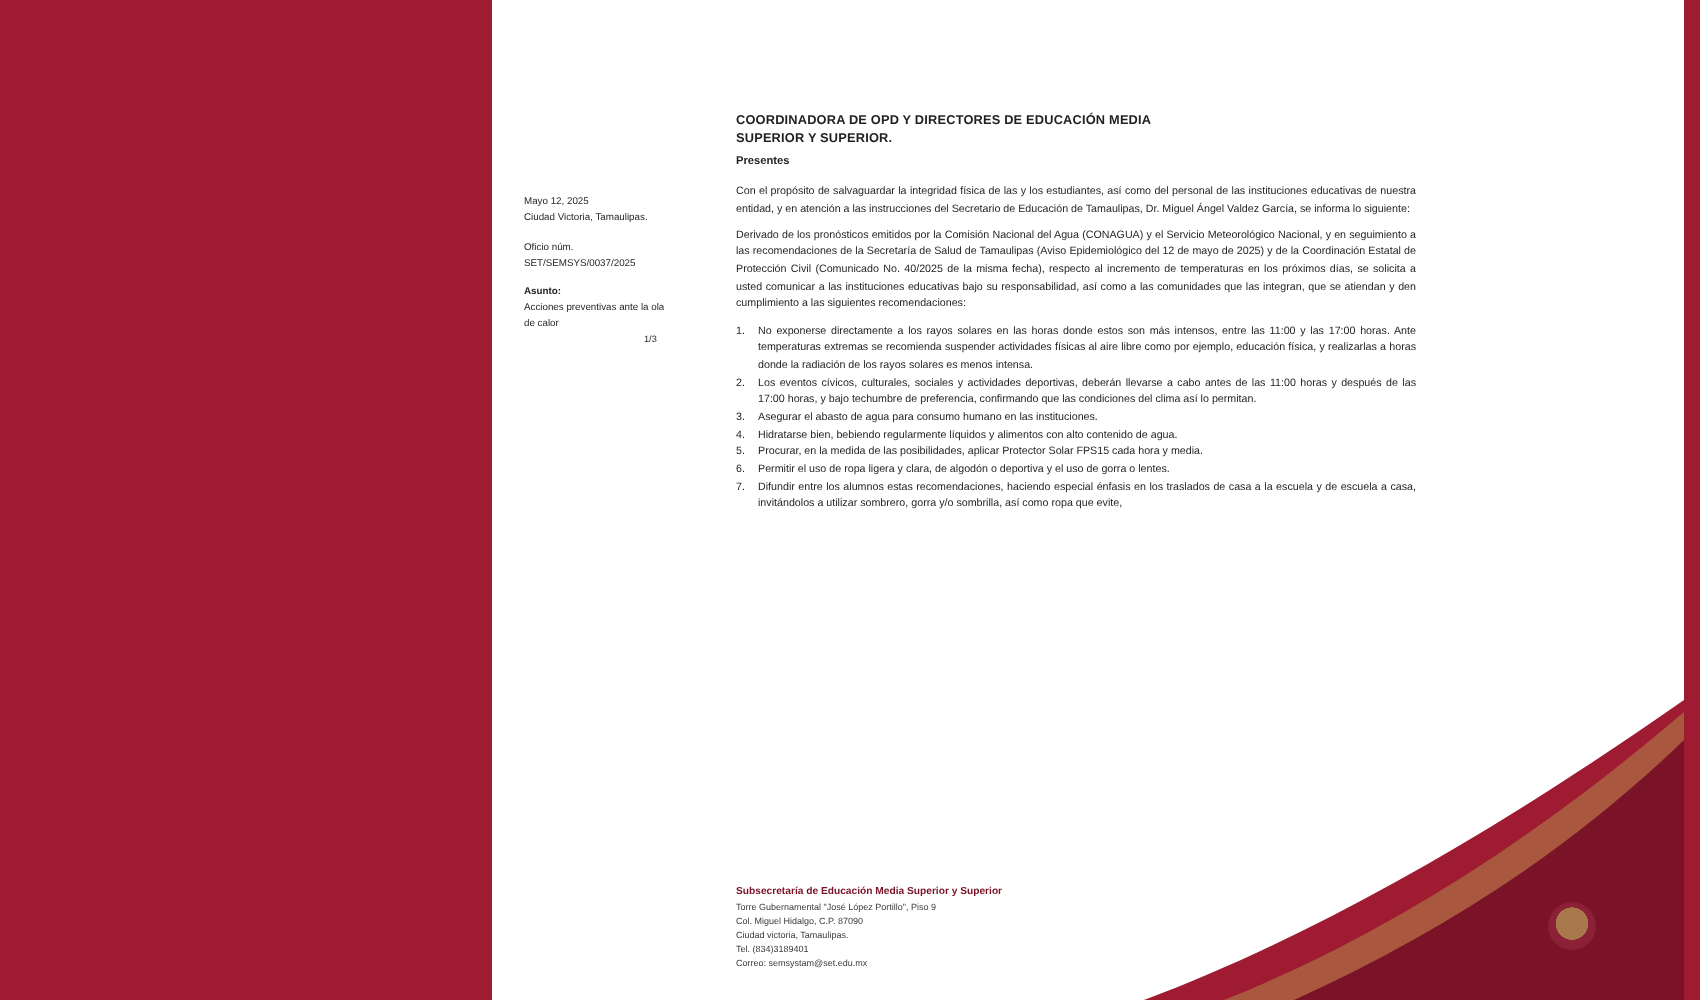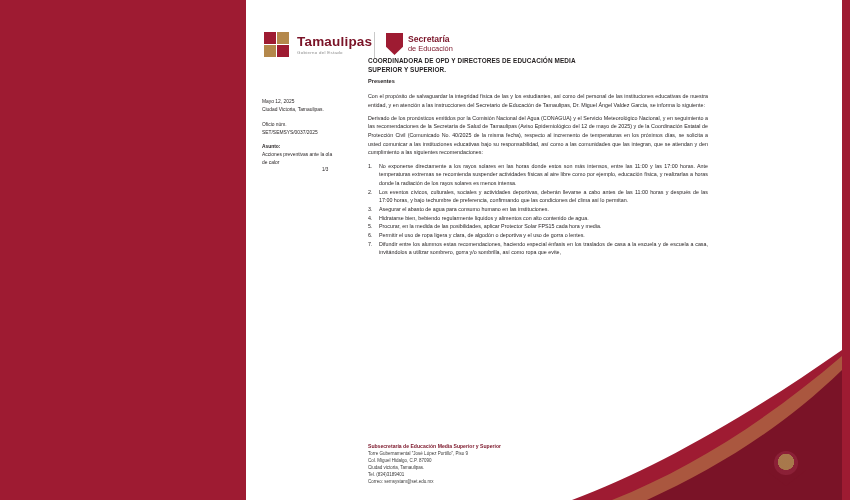--- a/index.html
+++ b/index.html
@@ -83,44 +83,20 @@
 </head>
 <body>
 
 <div class="stage">
 
   <div class="band left"></div>
   <div class="band-r"></div>
 
   <div class="sheet">
 
-    <div class="header">
-      <div class="logo-tam">
-        <div class="tam-mark">
-          <div class="sq s1"></div>
-            <div class="sq s2"></div>
-            <div class="sq s3"></div>
-            <div class="sq s4"></div>
-        </div>
-        <div class="tam-text">
-          <div class="tam-title">Tamaulipas</div>
-          <div class="tam-sub">Gobierno del Estado</div>
-        </div>
-      </div>
-
-      <div class="divider"></div>
-
-      <div class="logo-sec">
-        <div class="sec-shield"></div>
-        <div class="sec-text">
-          <div class="sec-l1">Secretaría</div>
-          <div class="sec-l2">de Educación</div>
-        </div>
-      </div>
-    </div>
 
     <div class="addressee">
       <div class="l">COORDINADORA DE OPD Y DIRECTORES DE EDUCACIÓN MEDIA</div>
       <div class="l">SUPERIOR Y SUPERIOR.</div>
     </div>
     <div class="presentes">Presentes</div>
 
     <div class="leftcol">
       <div class="ln">Mayo 12, 2025</div>
       <div class="ln">Ciudad Victoria, Tamaulipas.</div>

